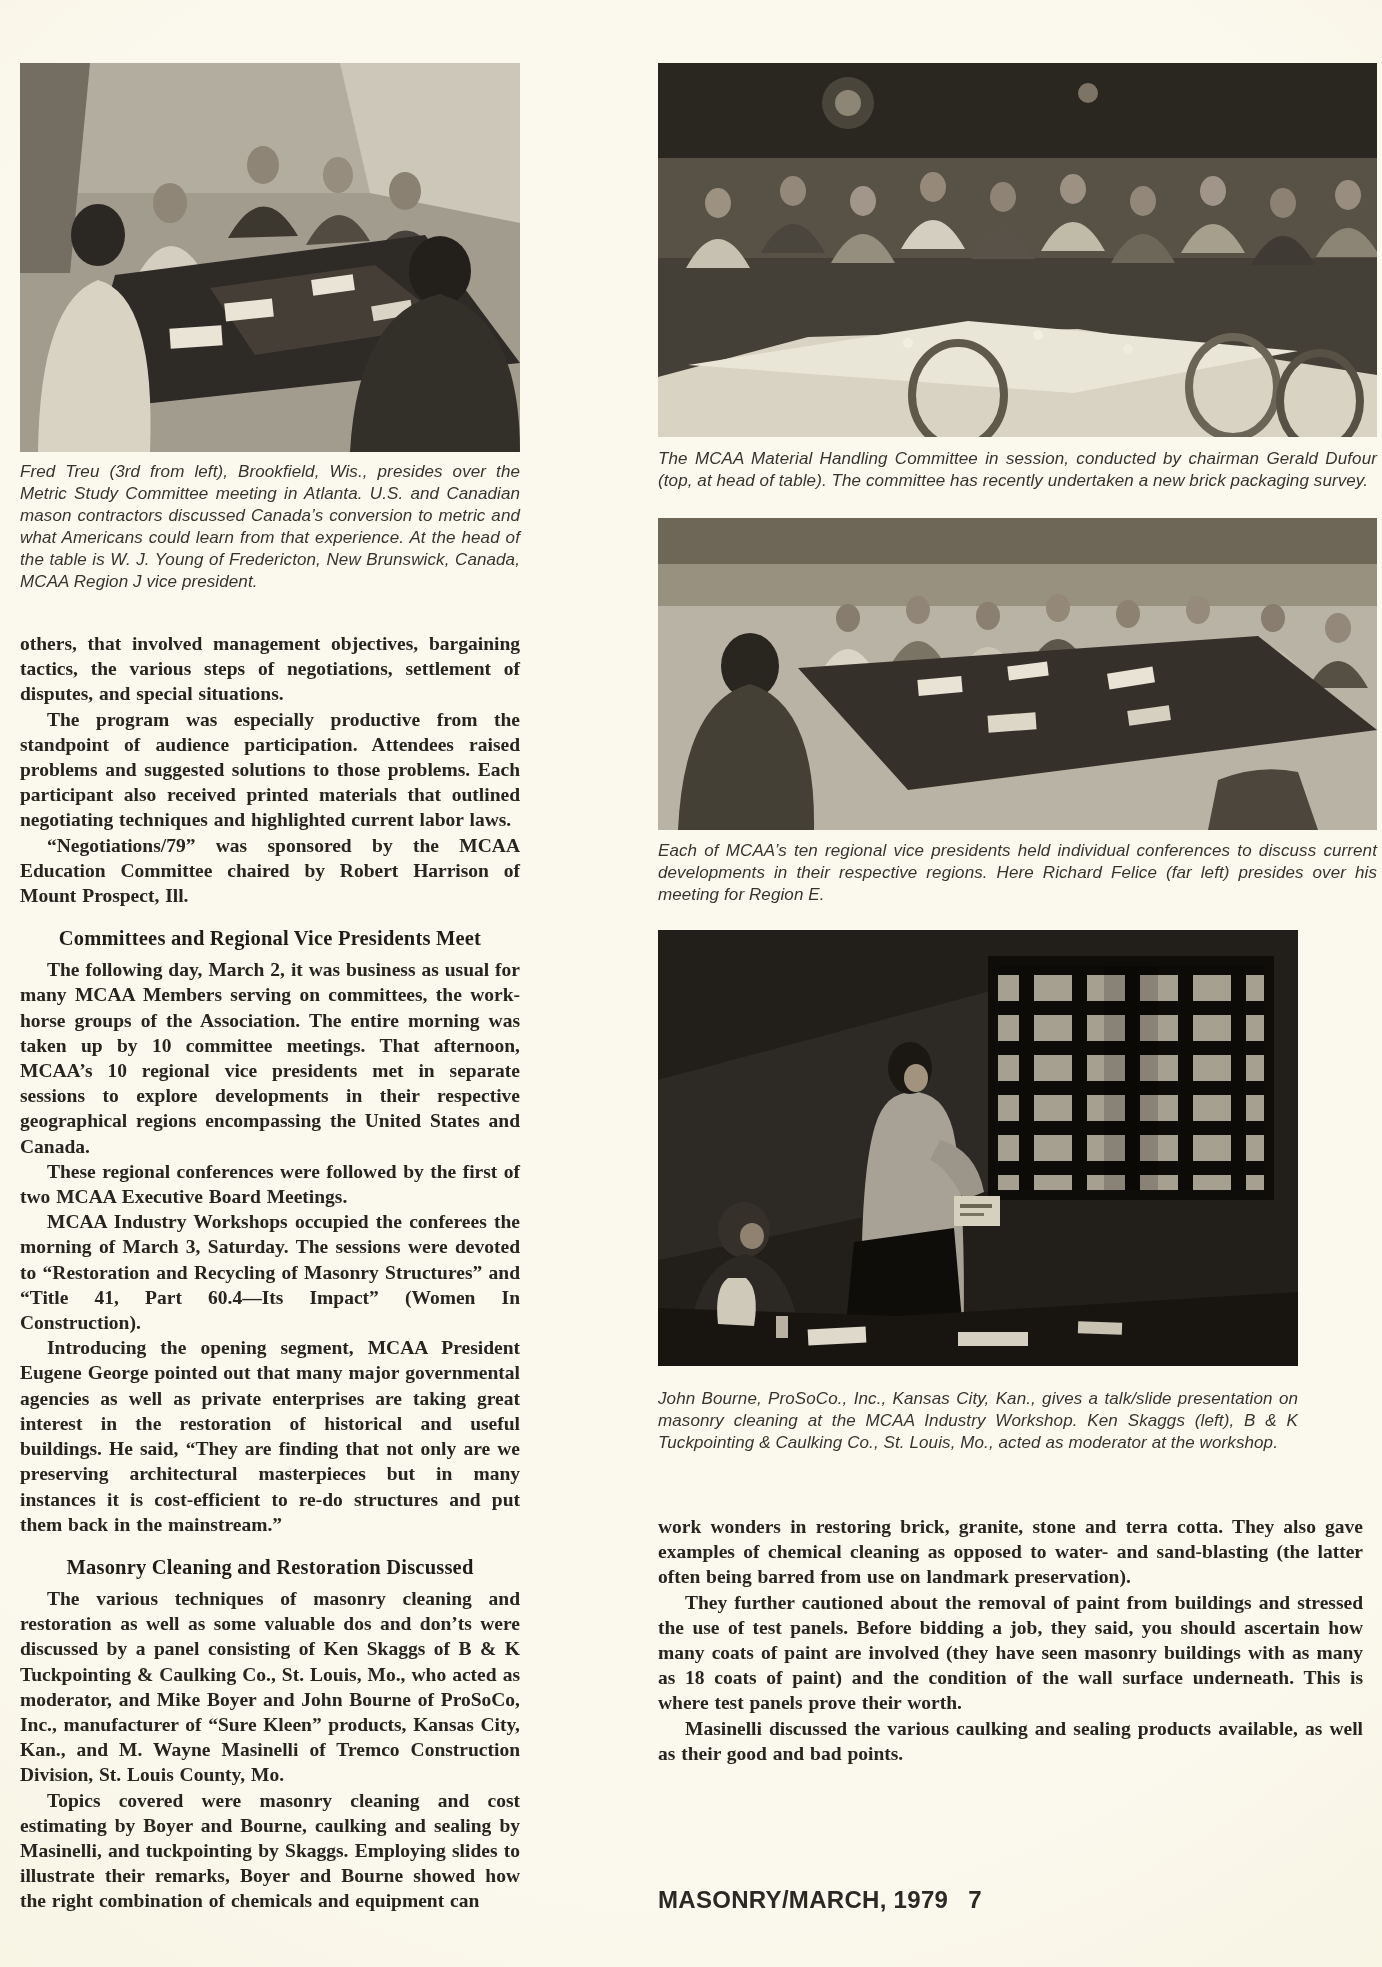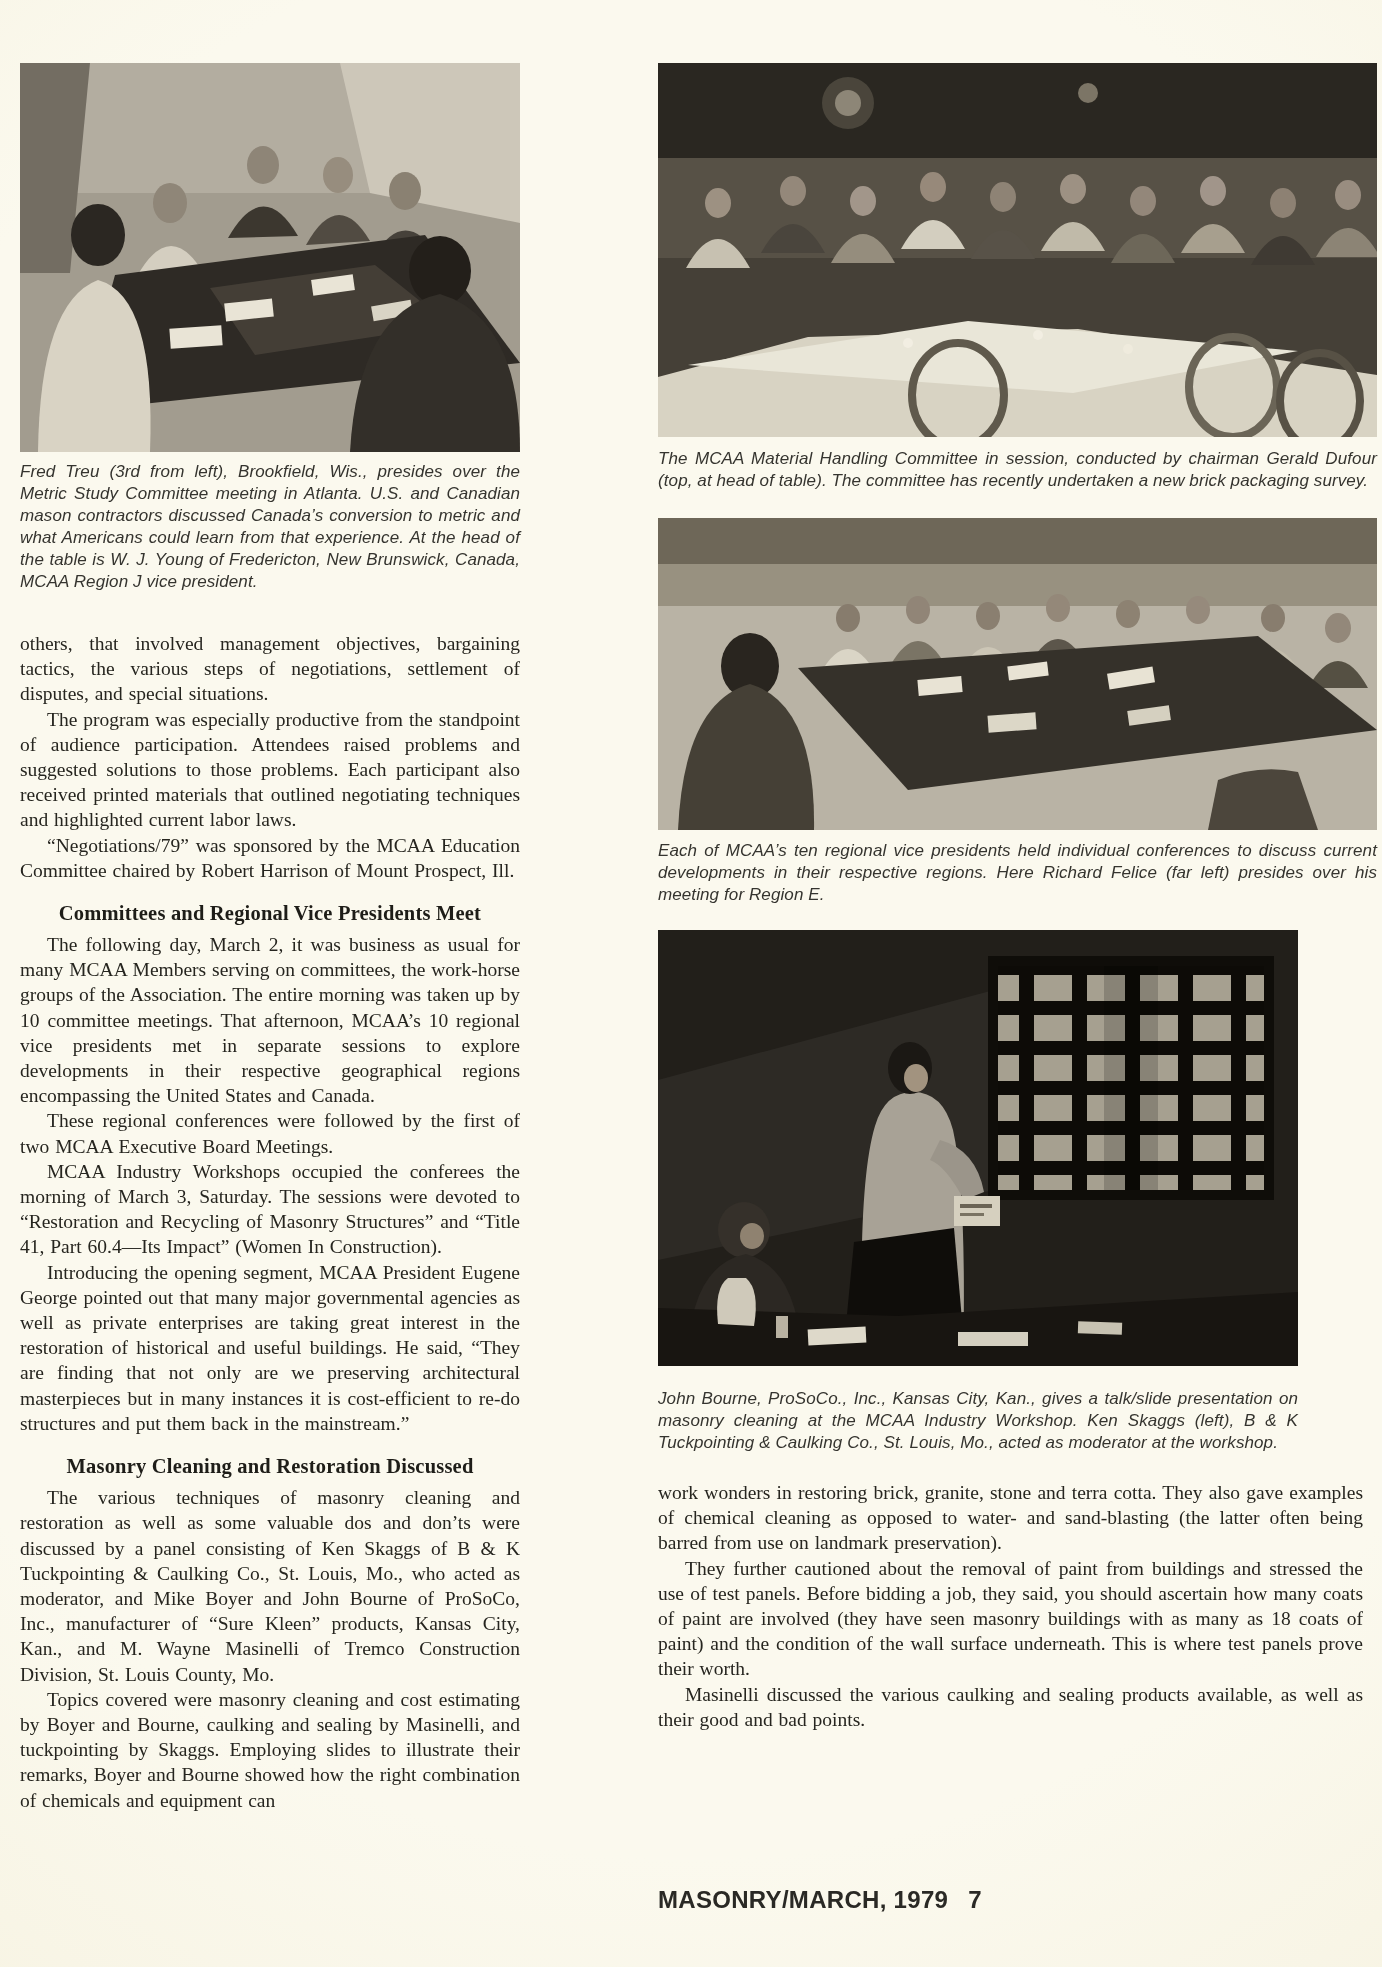--- a/index.html
+++ b/index.html
@@ -28,26 +28,27 @@
     text-align:justify;
     letter-spacing:.1px;
   }
   .cap-l{margin-top:9px;width:500px}
   .cap-r1{margin-top:11px;width:719px}
   .cap-r2{margin-top:10px;width:719px}
   .cap-r3{margin-top:22px;width:640px}
   .ph-r2{margin-top:26px}
   .ph-r3{margin-top:24px}
   .bodytext{margin-top:38px}
-  .bodytext-r{margin-top:26px;width:705px}
+  .bodytext-r{margin-top:60px;width:705px}
   .bodytext p{
     font-size:19.5px;line-height:25.2px;
     text-align:justify;
     color:#26251f;
     word-spacing:1px;
+    font-weight:bold;
   }
   .ind{text-indent:27px}
   .subhead{
     font-family:"Liberation Serif",serif;
     font-size:20.5px;font-weight:700;
     letter-spacing:.2px;
     color:#1e1d18;
     margin:19px 0 7px;
     text-align:center;
   }

